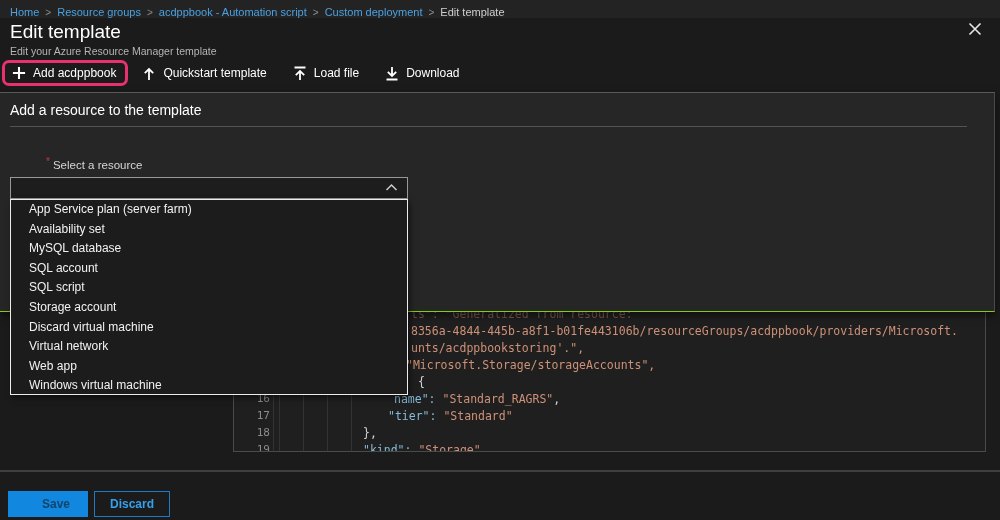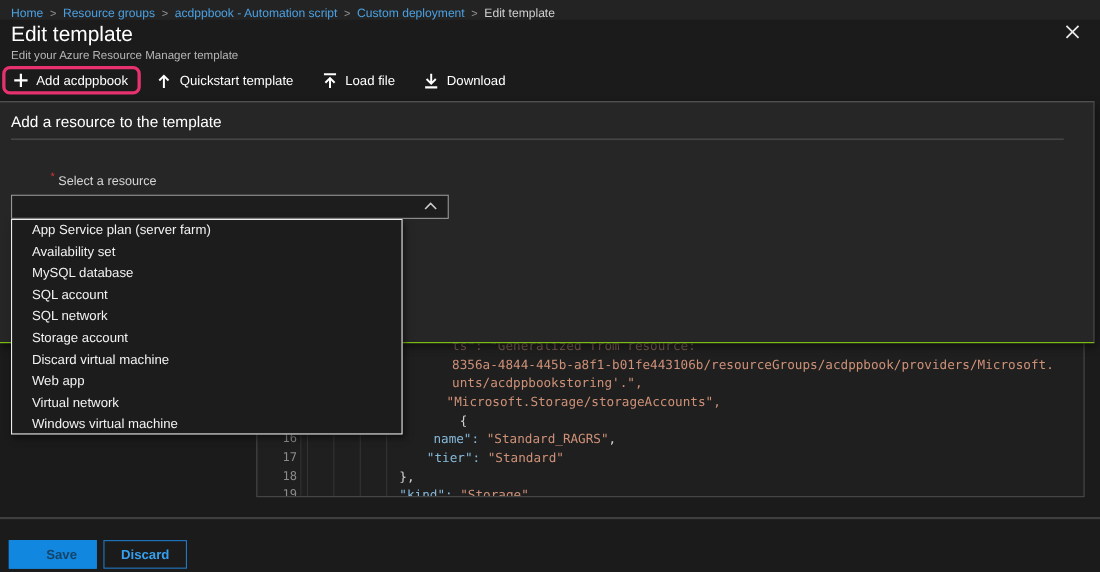--- a/index.html
+++ b/index.html
@@ -31,21 +31,21 @@
   .panel { position:absolute; left:0; top:92px; width:995px; height:220px;
     background:#262626; border-top:1px solid #5a5a5a; border-right:1px solid #4a4a4a;
     border-bottom:1px solid #84cc16; box-shadow:0 3px 8px rgba(0,0,0,.55); z-index:5; }
   .panel-title { position:absolute; left:10px; top:9px; font-size:14px; color:#ffffff; }
   .panel-divider { position:absolute; left:10px; top:33px; width:957px; height:1px; background:#535353; }
   .field-label { position:absolute; left:10px; top:63px; font-size:11.5px; color:#d6d6d6;margin-left:36px; }
   .req { color:#d13438; font-size:10px; vertical-align:4px; margin-right:3px; }
   .select-box { position:absolute; left:10px; top:84px; width:398px; height:22px;
     background:#1d1d1d; border:1px solid #989898; cursor:pointer; }
   .select-box .chev { position:absolute; right:9px; top:5px; }
-  .dropdown { position:absolute; left:10px; top:106px; width:356px; height:196px;
+  .dropdown { position:absolute; left:10px; top:106px; width:398px; height:196px;
     background:#1c1c1c; border:1px solid #ececec; z-index:10; box-shadow:2px 3px 6px rgba(0,0,0,.5); }
   .dd-item { height:19.6px; line-height:19.6px; padding-left:18px; font-size:12px;
     color:#f2f2f2; cursor:pointer; white-space:nowrap; }
   
   .editor { position:absolute; left:233px; top:303px; width:753px; height:149px;
     background:#1f1f1f; border:1px solid #4a4a4a; overflow:hidden; z-index:1;
     font-family:"DejaVu Sans Mono", monospace; font-size:11.5px; cursor:text; }
   .gutter-sep { position:absolute; left:39px; top:0; width:1px; height:100%; background:#333; }
   .guide { position:absolute; top:0; width:1px; height:100%; background:#333; }
   .ln { position:absolute; left:6px; width:30px; text-align:right; color:#8b8b8b;
@@ -166,25 +166,25 @@
         <svg width="13" height="9" viewBox="0 0 13 9">
             <polyline points="1.5,7 6.5,2 11.5,7" stroke="#cccccc" stroke-width="1.5" fill="none"></polyline>
           </svg>
       </span>
     </div>
     <div class="dropdown">
       <div class="dd-item">App Service plan (server farm)</div>
       <div class="dd-item">Availability set</div>
       <div class="dd-item">MySQL database</div>
       <div class="dd-item">SQL account</div>
-      <div class="dd-item">SQL network</div>
+      <div class="dd-item">SQL script</div>
       <div class="dd-item">Storage account</div>
       <div class="dd-item">Discard virtual machine</div>
+      <div class="dd-item">Virtual network</div>
       <div class="dd-item">Web app</div>
-      <div class="dd-item">Virtual network</div>
       <div class="dd-item">Windows virtual machine</div>
     </div>
   </div>
 
   <div class="footer-divider"></div>
   <div class="save-btn">Save</div>
   <div class="discard-btn">Discard</div>
 
 </div>
 

